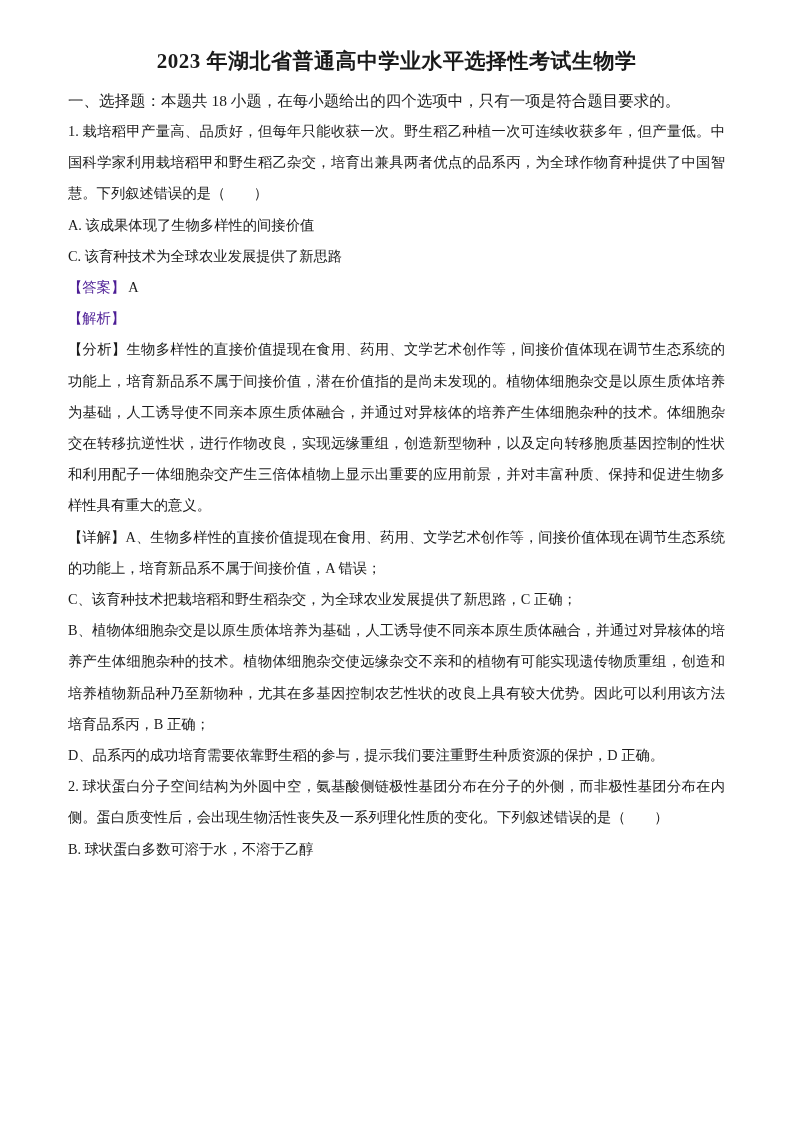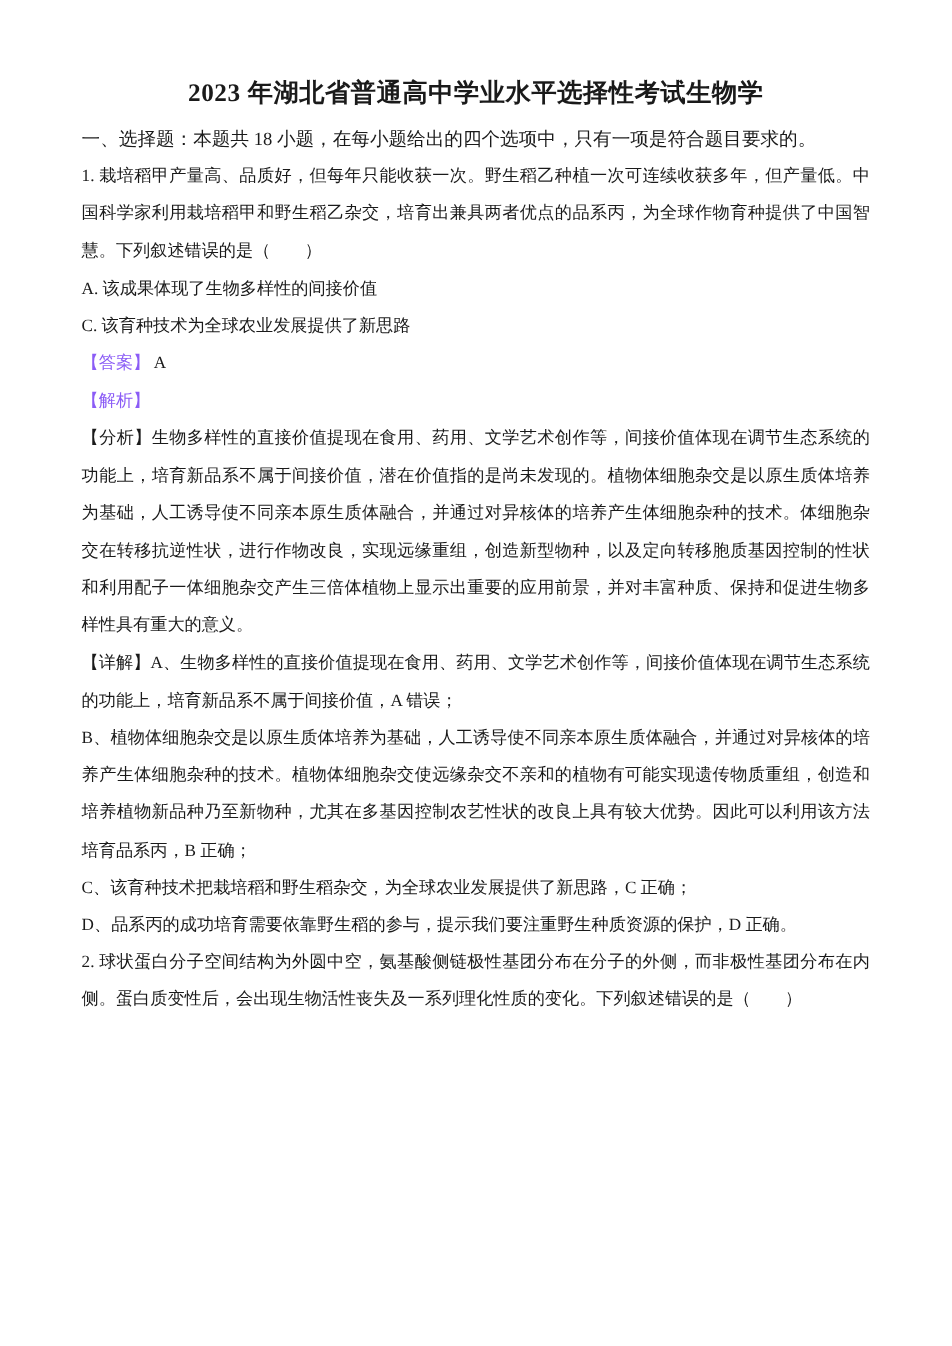--- a/index.html
+++ b/index.html
@@ -5,21 +5,21 @@
   html, body {
     margin: 0;
     padding: 0;
     background: #ffffff;
   }
   .page {
     position: relative;
     width: 793px;
     height: 1122px;
     box-sizing: border-box;
-    padding: 62px 68px 0 68px;
+    padding: 46px 68px 0 68px;
     background: #ffffff;
     font-family: "Liberation Serif", "DejaVu Serif", serif;
     color: #1a1a1a;
     overflow: hidden;
     border-radius: 31px;
   }
   .doc-title {
     font-size: 21px;
     font-weight: 700;
     text-align: center;
@@ -34,21 +34,21 @@
     margin: 0;
     text-align: justify;
   }
   p.body {
     font-size: 14.3px;
     line-height: 31.2px;
     margin: 0;
     text-align: justify;
   }
   .label-blue {
-    color: #8b5cf6;
+    color: #4c1d95;
   }
   .answer-value {
     margin-left: 3px;
   }
 </style>
 </head>
 <body>
 
 <div class="page">
 
@@ -61,21 +61,22 @@
   <p class="body">A. 该成果体现了生物多样性的间接价值</p>
   <p class="body">C. 该育种技术为全球农业发展提供了新思路</p>
 
   <p class="body"><span class="label-blue">【答案】</span><span class="answer-value">A</span></p>
 
   <p class="body"><span class="label-blue">【解析】</span></p>
 
   <p class="body">【分析】生物多样性的直接价值提现在食用、药用、文学艺术创作等，间接价值体现在调节生态系统的功能上，培育新品系不属于间接价值，潜在价值指的是尚未发现的。植物体细胞杂交是以原生质体培养为基础，人工诱导使不同亲本原生质体融合，并通过对异核体的培养产生体细胞杂种的技术。体细胞杂交在转移抗逆性状，进行作物改良，实现远缘重组，创造新型物种，以及定向转移胞质基因控制的性状和利用配子一体细胞杂交产生三倍体植物上显示出重要的应用前景，并对丰富种质、保持和促进生物多样性具有重大的意义。</p>
 
   <p class="body">【详解】A、生物多样性的直接价值提现在食用、药用、文学艺术创作等，间接价值体现在调节生态系统的功能上，培育新品系不属于间接价值，A 错误；</p>
+  <p class="body">C、该育种技术把栽培稻和野生稻杂交，为全球农业发展提供了新思路，C 正确；</p>
   <p class="body">B、植物体细胞杂交是以原生质体培养为基础，人工诱导使不同亲本原生质体融合，并通过对异核体的培养产生体细胞杂种的技术。植物体细胞杂交使远缘杂交不亲和的植物有可能实现遗传物质重组，创造和培养植物新品种乃至新物种，尤其在多基因控制农艺性状的改良上具有较大优势。因此可以利用该方法培育品系丙，B 正确；</p>
-  <p class="body">C、该育种技术把栽培稻和野生稻杂交，为全球农业发展提供了新思路，C 正确；</p>
   <p class="body">D、品系丙的成功培育需要依靠野生稻的参与，提示我们要注重野生种质资源的保护，D 正确。</p>
 
 
   <p class="body">2. 球状蛋白分子空间结构为外圆中空，氨基酸侧链极性基团分布在分子的外侧，而非极性基团分布在内侧。蛋白质变性后，会出现生物活性丧失及一系列理化性质的变化。下列叙述错误的是（　　）</p>
 
+  <p class="body">B. 球状蛋白多数可溶于水，不溶于乙醇</p>
 
 </div>
 
 </body></html>

